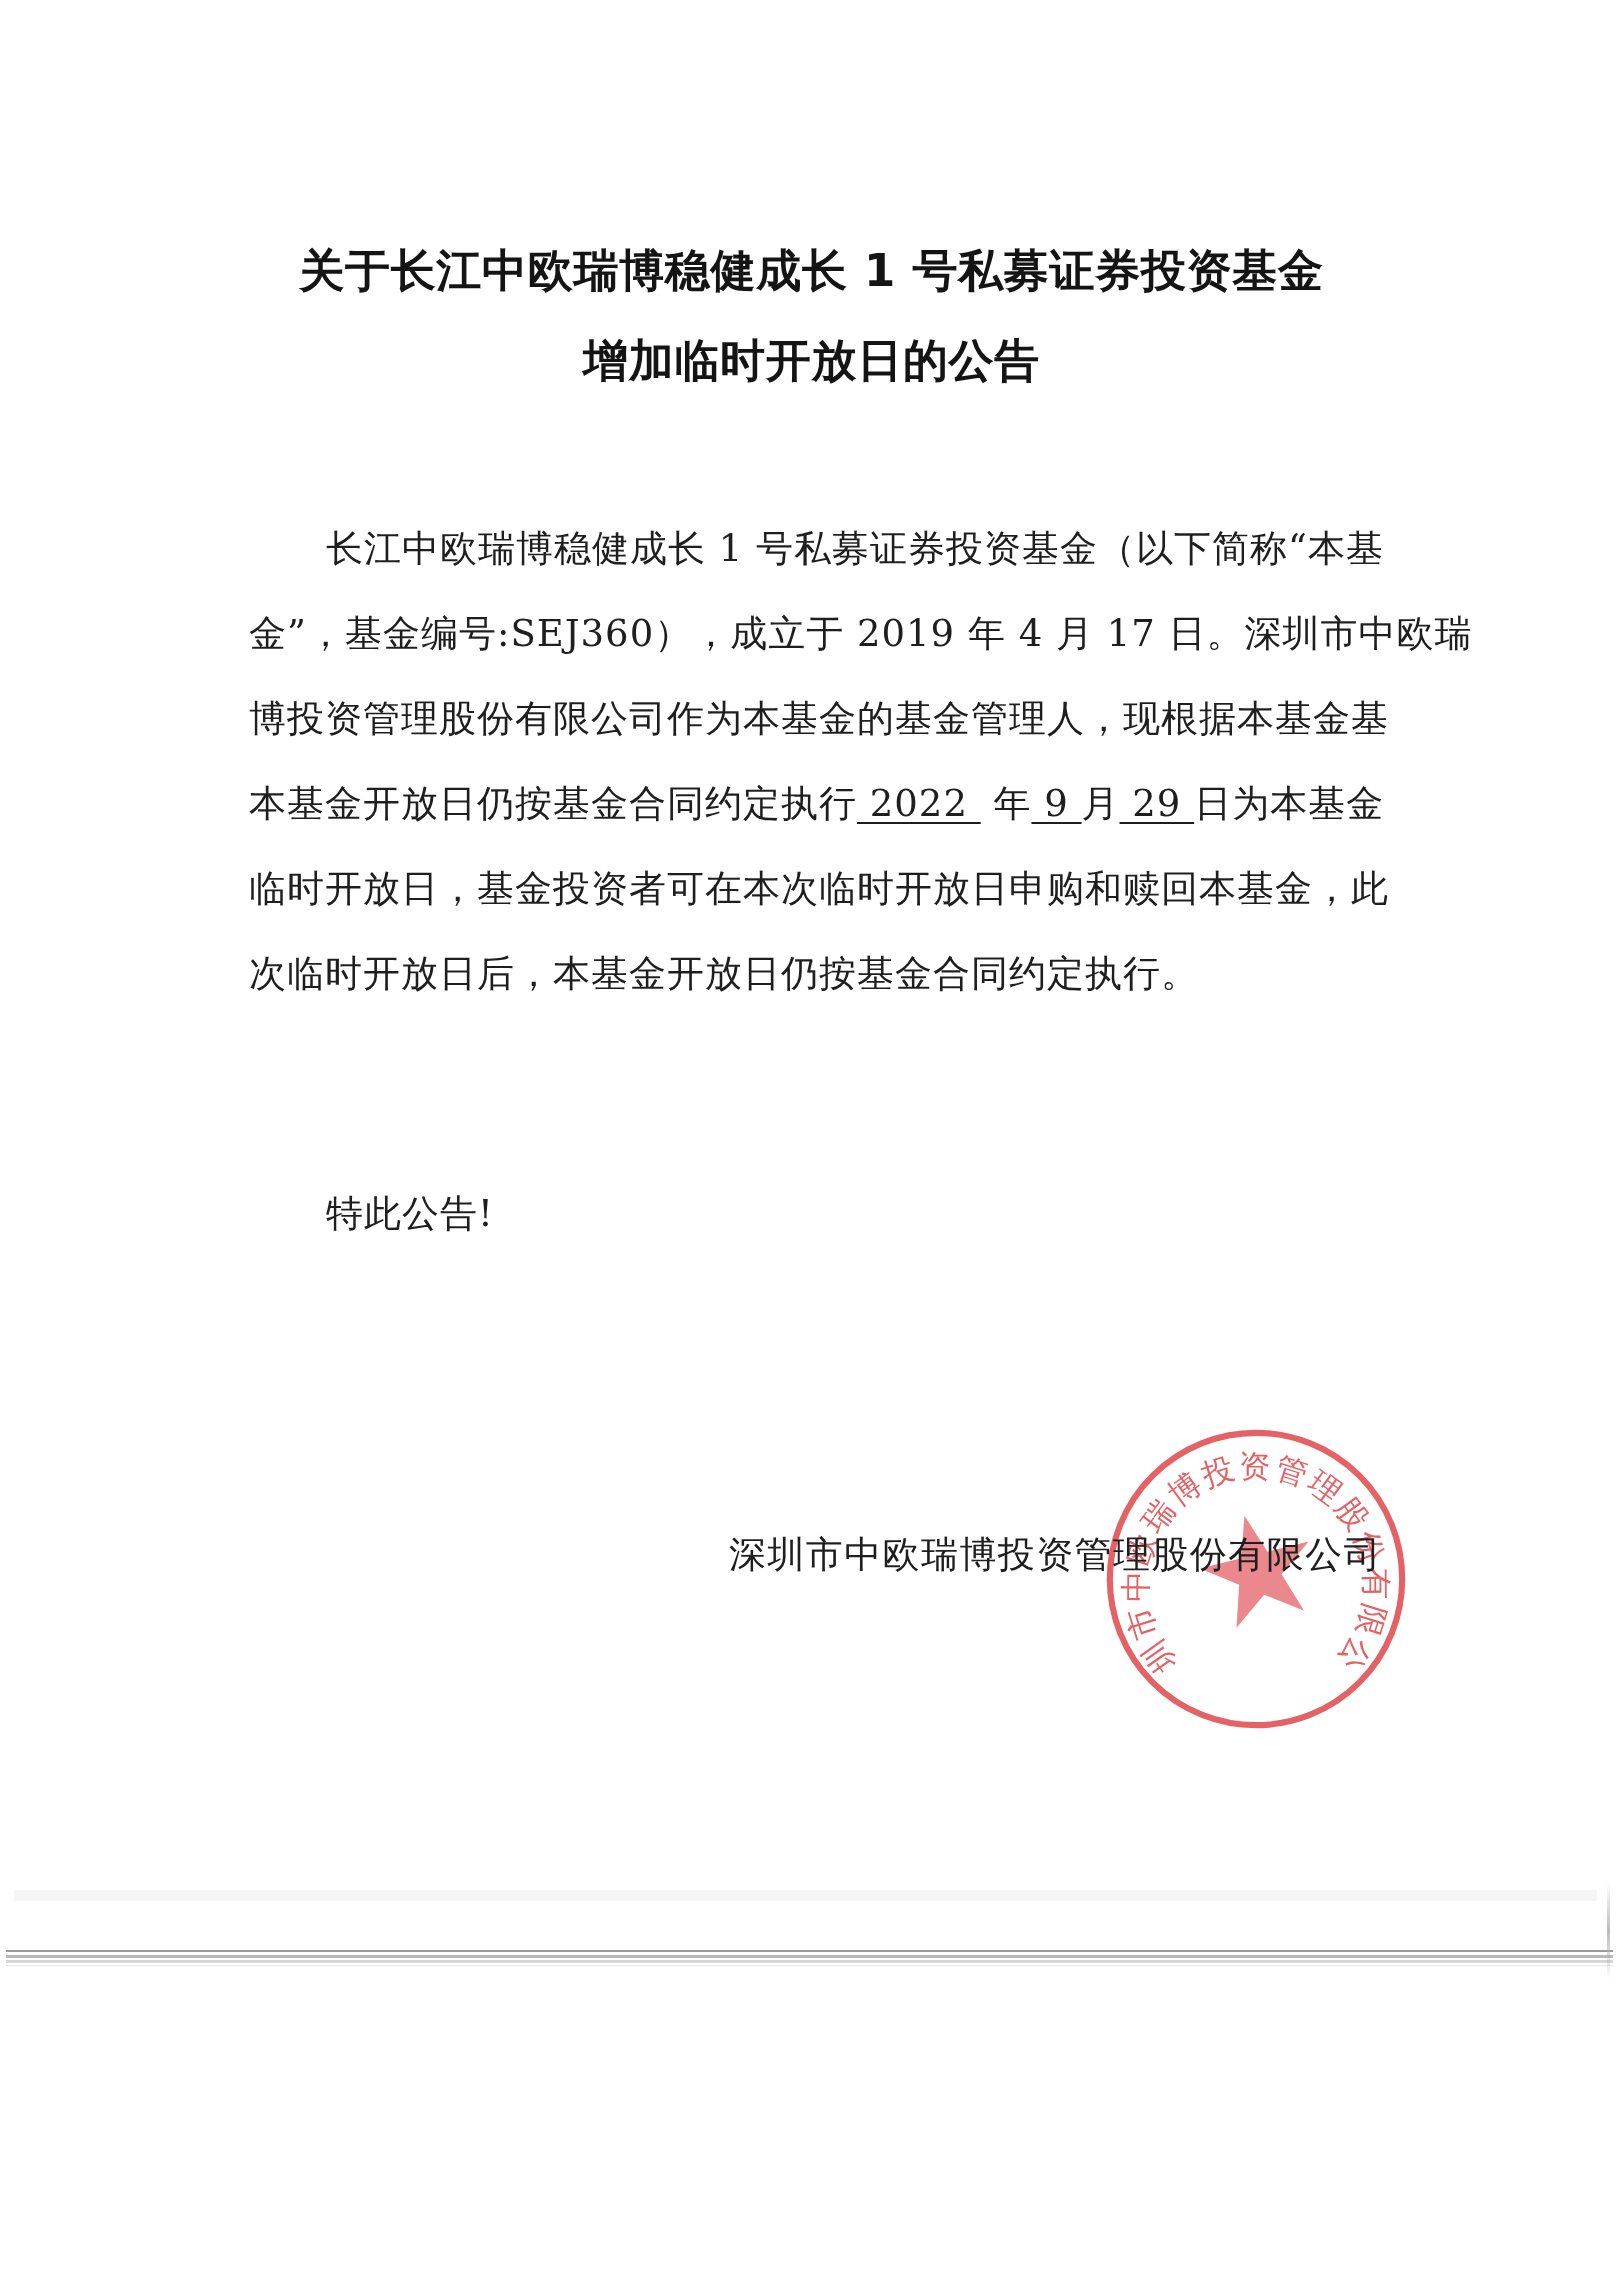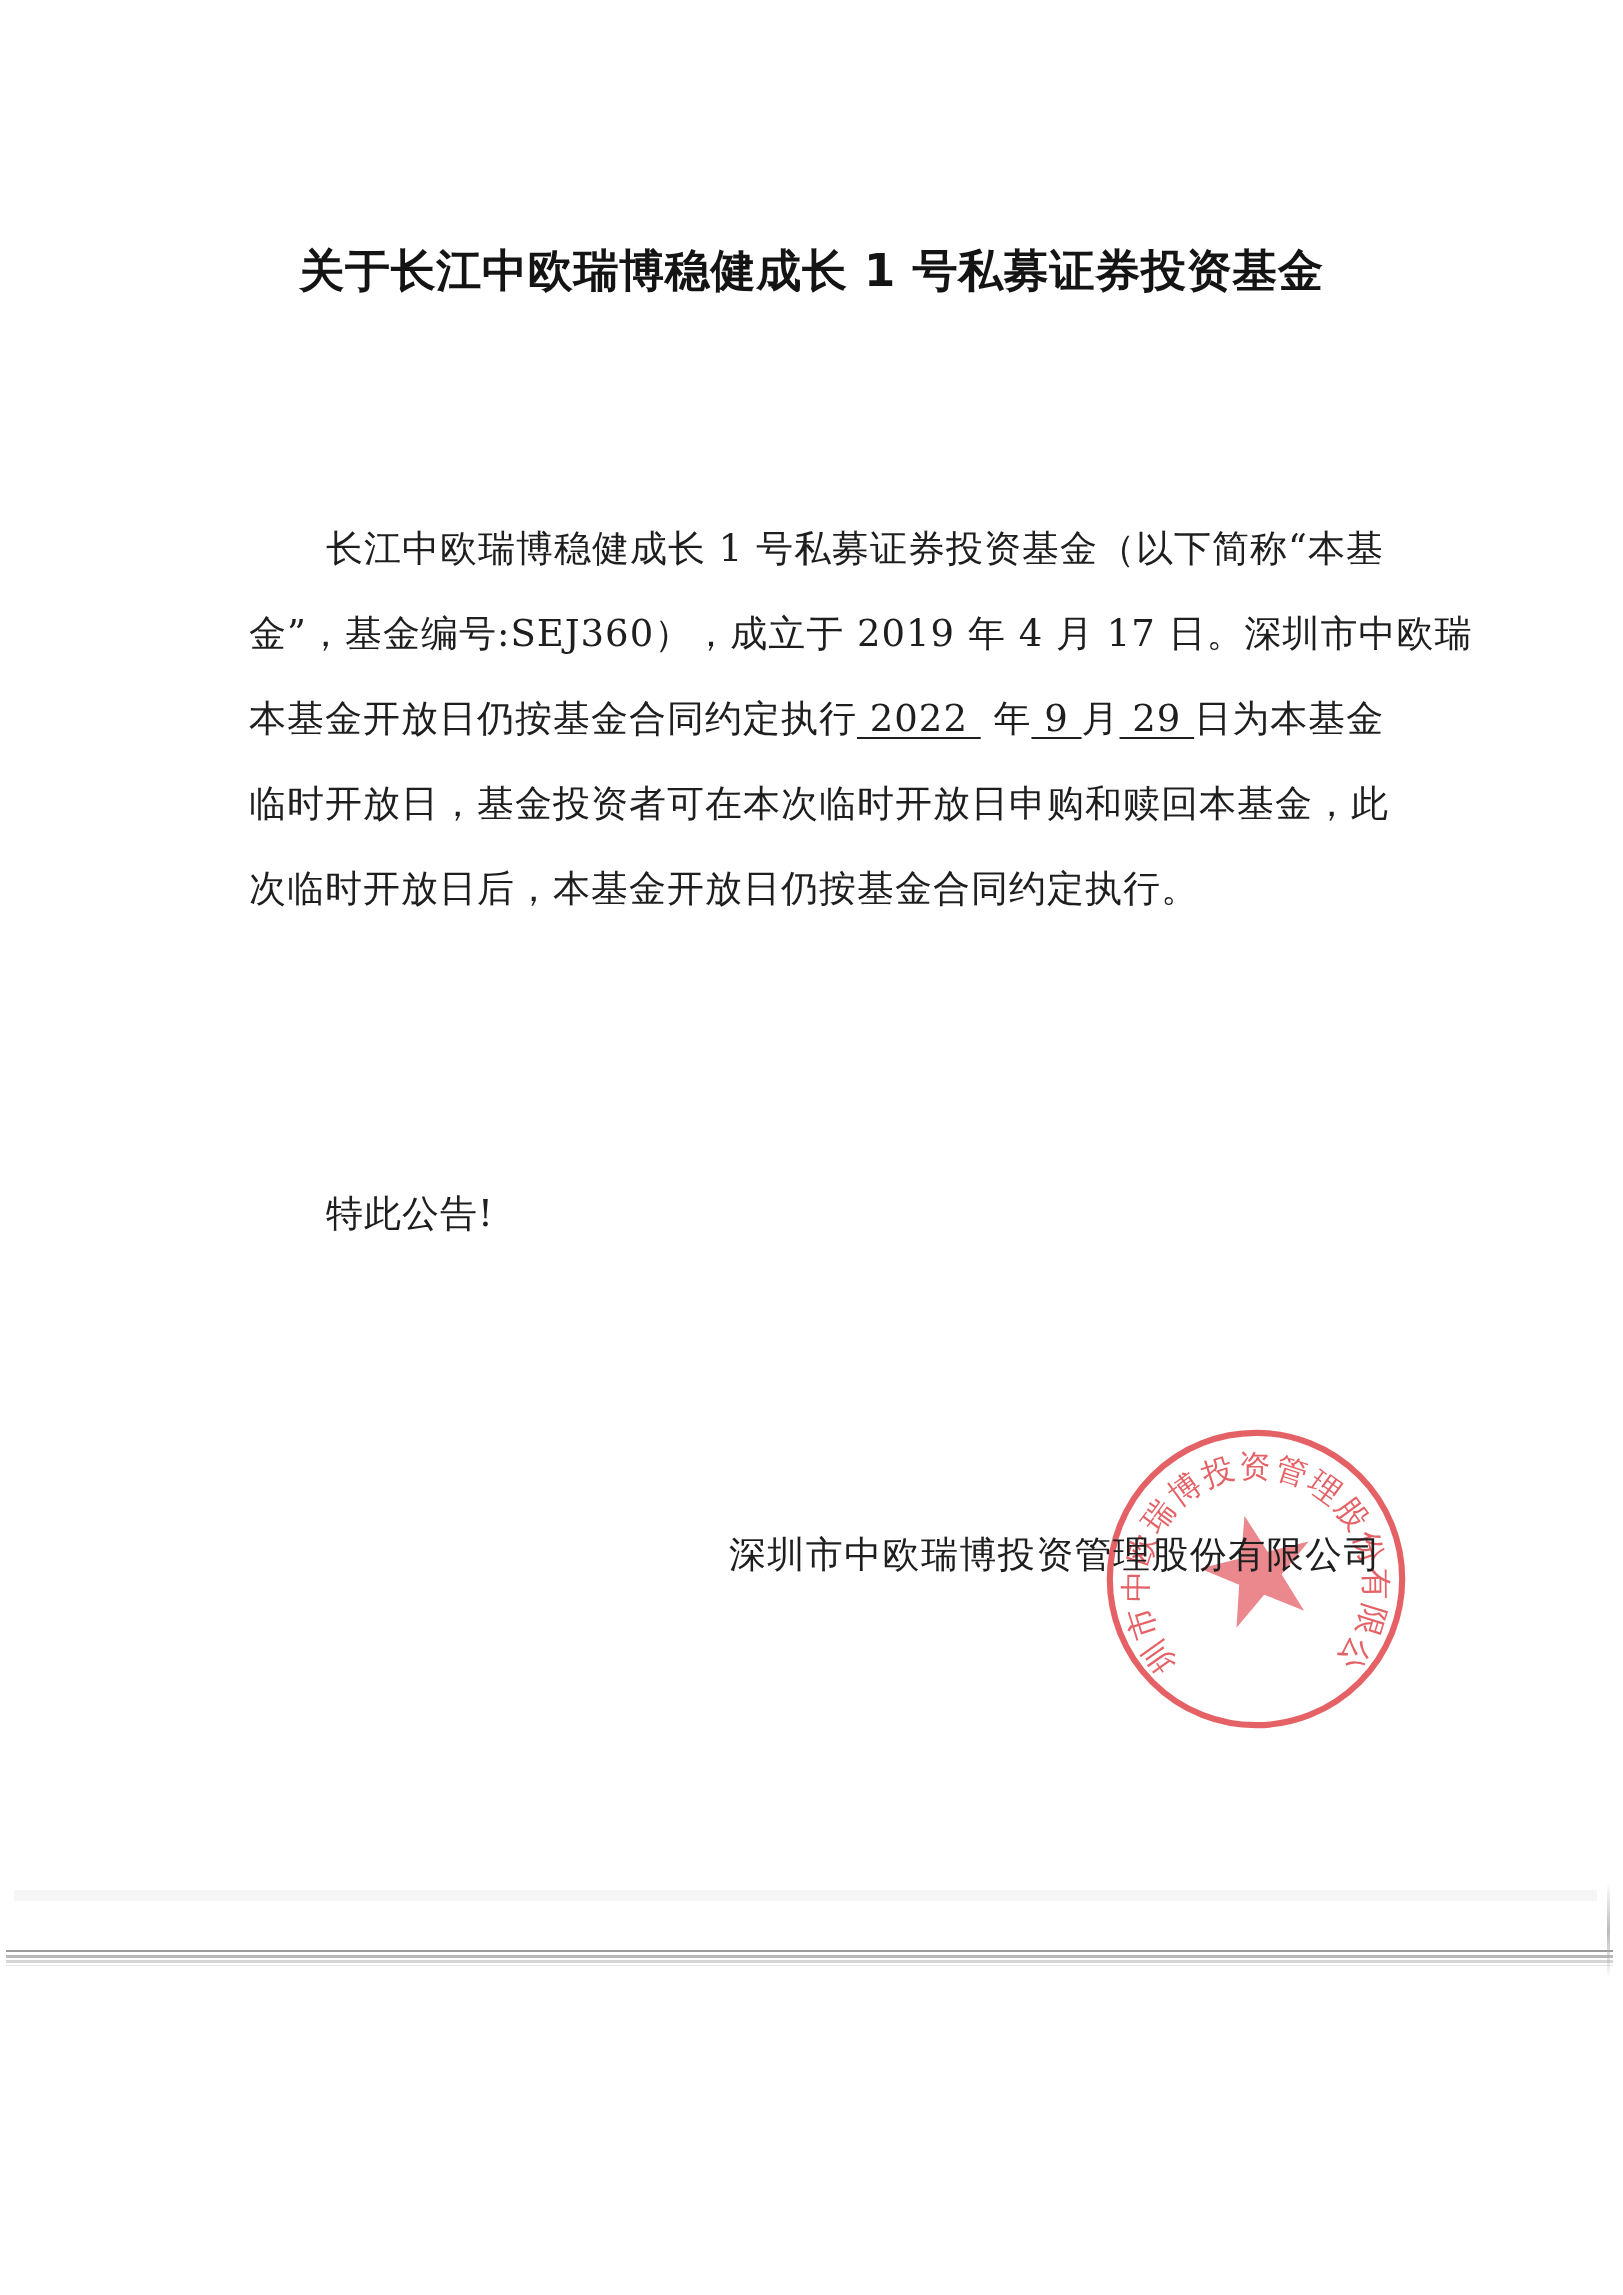--- a/index.html
+++ b/index.html
@@ -136,24 +136,26 @@
       height: 11px;
       background: rgba(240,240,240,0.6);
     }
   </style>
 </head>
 <body>
 
 <div class="page">
 
   <div class="title-line l1">关于长江中欧瑞博稳健成长 1 号私募证券投资基金</div>
+  <div class="title-line l2">增加临时开放日的公告</div>
 
   <div class="body-block">
     <div class="body-line indent">长江中欧瑞博稳健成长 1 号私募证券投资基金（以下简称“本基</div>
     <div class="body-line">金”，基金编号:SEJ360），成立于 2019 年 4 月 17 日。深圳市中欧瑞</div>
+    <div class="body-line">博投资管理股份有限公司作为本基金的基金管理人，现根据本基金基</div>
     <div class="body-line"><span>本基金开放日仍按基金合同约定执行</span><span class="ul"> 2022 </span><span> 年</span><span class="ul"> 9 </span><span>月</span><span class="ul"> 29 </span><span>日为本基金</span></div>
     <div class="body-line">临时开放日，基金投资者可在本次临时开放日申购和赎回本基金，此</div>
     <div class="body-line">次临时开放日后，本基金开放日仍按基金合同约定执行。</div>
   </div>
 
   <div class="closing">特此公告!</div>
 
   <div class="stamp">
     <svg viewBox="0 0 448 448" xmlns="http://www.w3.org/2000/svg">
       <defs>

